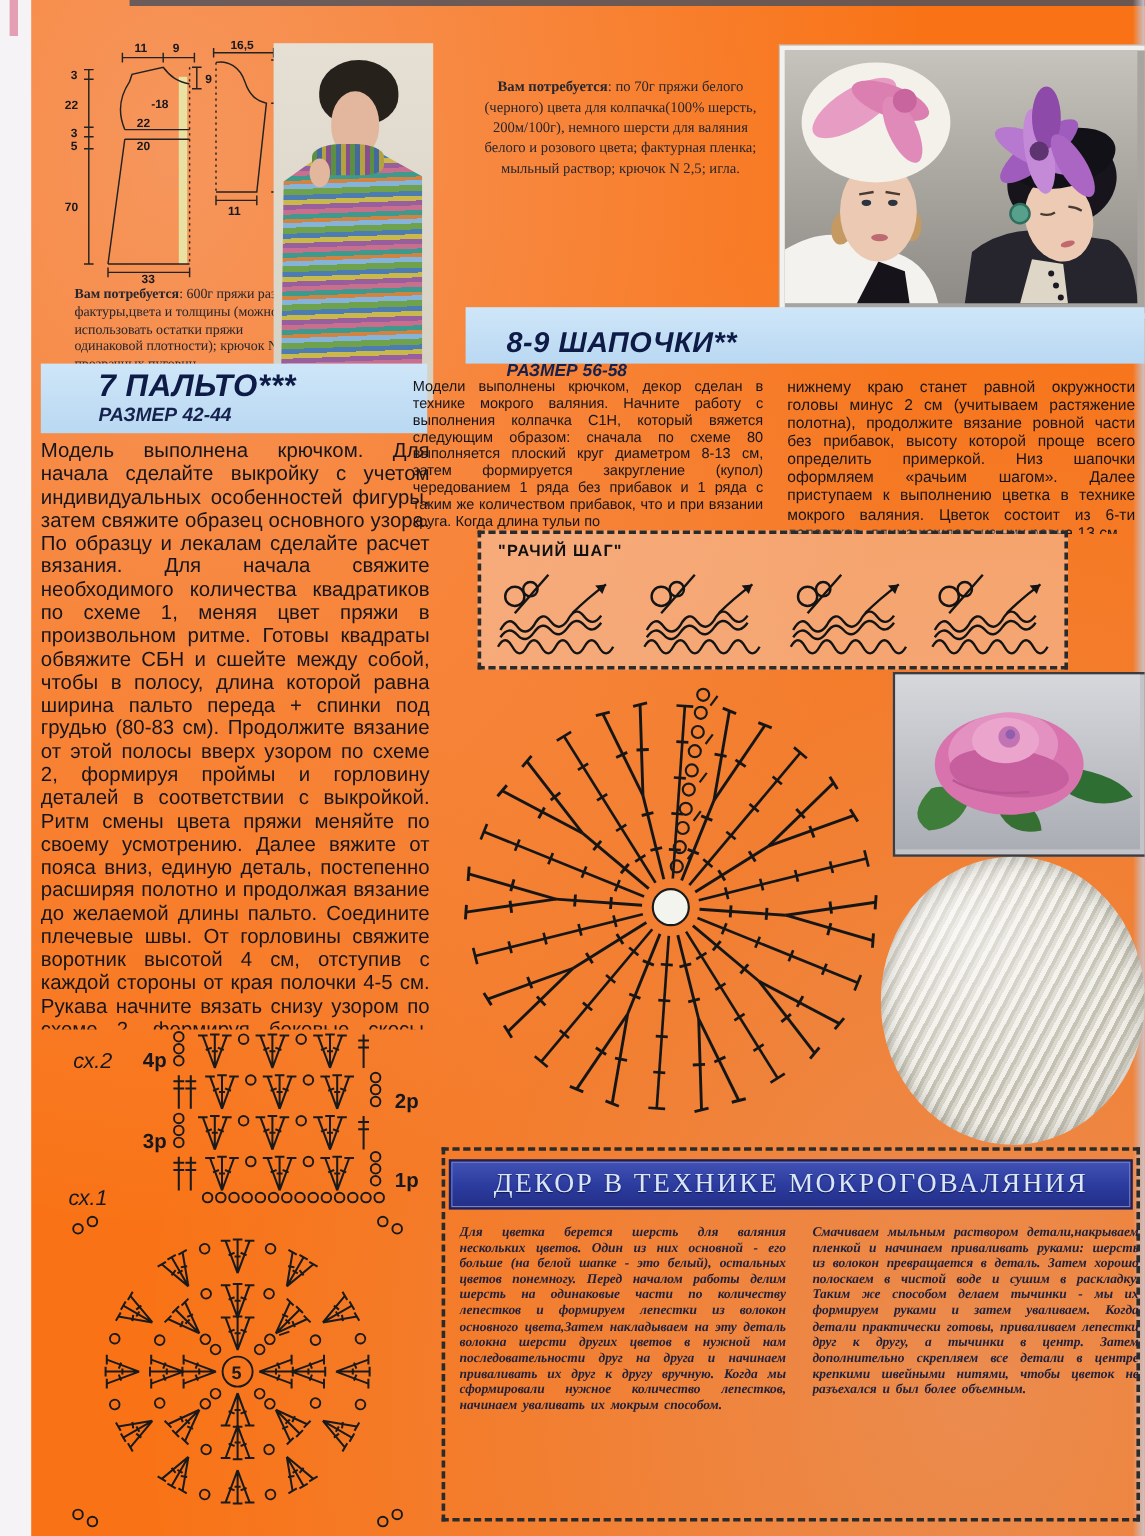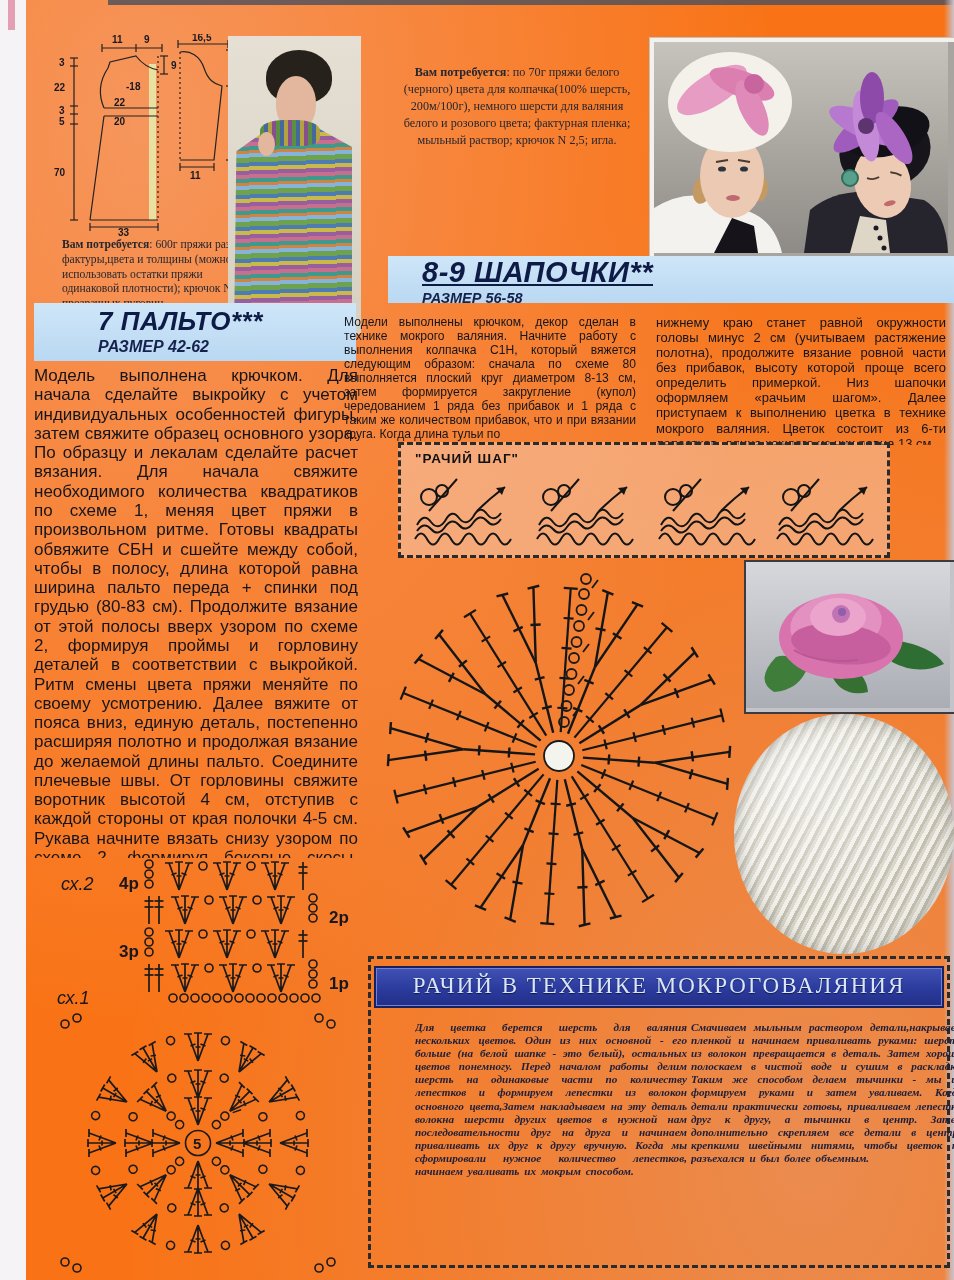--- a/index.html
+++ b/index.html
@@ -36,46 +36,46 @@
         background:radial-gradient(circle at 30% 25%,rgba(255,255,255,.55),transparent 60%),
           repeating-linear-gradient(118deg,#d8d5ca 0 3px,#f1efe8 3px 7px,#c2bfb2 7px 10px),
           repeating-linear-gradient(28deg,rgba(255,255,255,.5) 0 2px,transparent 2px 9px),#e6e3da;
         box-shadow:inset 0 0 18px rgba(90,90,80,.35);}
   
   .materials{font-family:"Liberation Serif",serif;color:#26262e;}
   .materials b{font-weight:bold;}
   .materials1{left:62px;top:238px;width:190px;font-size:11.6px;line-height:1.28;text-align:left;}
   .materials2{left:400px;top:64px;width:234px;font-size:12.2px;line-height:1.4;text-align:center;}
   .band{background:linear-gradient(180deg,#cfe6f8,#b9d8f2);}
-  .band1{left:34px;top:303px;width:322px;height:58px;padding-left:64px;box-sizing:border-box;}
+  .band1{left:34px;top:303px;width:322px;height:58px;padding-left:48px;box-sizing:border-box;}
   .band2{left:388px;top:256px;width:566px;height:47px;padding-left:34px;box-sizing:border-box;}
   .sec-title{font-weight:bold;font-style:italic;color:#0e1b46;font-size:26px;letter-spacing:.5px;
         margin-top:3px;}
   .sec-size{font-weight:bold;font-style:italic;color:#15224e;font-size:16px;margin-top:1px;}
-  .band2 .sec-title{font-size:29px;margin-top:0;text-decoration:underline;}
+  .band2 .sec-title{font-size:24px;margin-top:16px;}
   .band2 .sec-size{font-size:14.5px;}
   .bodycol{font-size:17px;line-height:1.135;text-align:justify;color:#15151b;}
   .col-main{left:34px;top:366px;width:324px;height:492px;overflow:hidden;}
   .col-mid{left:344px;top:315px;width:292px;height:130px;overflow:hidden;font-size:12.1px;line-height:1.16;}
   .col-right{left:656px;top:315px;width:290px;height:130px;overflow:hidden;font-size:13px;line-height:1.16;}
   
   .crab-box{left:398px;top:442px;width:492px;height:116px;border:3px dashed #2b2b2b;box-sizing:border-box;
         background:rgba(245,243,247,.35);}
   .crab-label{position:absolute;left:14px;top:6px;font-weight:bold;font-size:13.5px;letter-spacing:1px;color:#111;}
   
   .decor-box{left:368px;top:956px;width:582px;height:312px;border:3px dashed #2b2b2b;box-sizing:border-box;}
   .decor-banner{position:absolute;left:3px;top:7px;right:3px;height:42px;
         background:linear-gradient(180deg,#4152b4 0%,#2b3a9d 55%,#232f87 100%);
         border:2px solid #18205e;box-shadow:inset 0 0 0 1px #6f83d6;box-sizing:border-box;
         font-family:"Liberation Serif",serif;font-size:23px;letter-spacing:2px;color:#d8e5fa;
         text-align:center;line-height:36px;text-shadow:0 1px 1px #101845;}
   .decor-col{position:absolute;top:62px;width:272px;height:240px;overflow:hidden;
         font-family:"Liberation Serif",serif;font-style:italic;font-size:11.2px;line-height:1.17;
-        text-align:justify;color:#20203a;word-spacing:2px;font-weight:600;margin-left:32px;}
-  .decor-col1{left:12px;} .decor-col2{left:288px;}
+        text-align:justify;color:#20203a;word-spacing:2px;font-weight:600;}
+  .decor-col1{left:12px;} .decor-col2{left:306px;}
   svg text{font-family:"Liberation Sans",sans-serif;}
   .num{font-size:10px;font-weight:bold;fill:#18181e;}
   .schlabel{font-size:18px;font-style:italic;fill:#17171d;}
   .rowlabel{font-size:17px;font-weight:bold;fill:#17171d;}
 </style>
 </head>
 <body>
 
 <div class="page">
   <div class="edge-left abs"></div>
@@ -192,21 +192,21 @@
   <div class="abs coat-photo">
     <div class="coat-hair"></div>
     <div class="coat-face"></div>
     <div class="coat-body"></div>
     <div class="coat-collar"></div>
     <div class="coat-hand"></div>
   </div>
 
   <div class="abs band band1">
     <div class="sec-title">7 ПАЛЬТО***</div>
-    <div class="sec-size">РАЗМЕР 42-62</div>
+    <div class="sec-size">РАЗМЕР 42-44</div>
   </div>
 
   <div class="abs bodycol col-main">Модель выполнена крючком. Для начала сделайте выкройку с учетом индивидуальных особенностей фигуры, затем свяжите образец основного узора. По образцу и лекалам сделайте расчет вязания. Для начала свяжите необходимого количества квадратиков по схеме 1, меняя цвет пряжи в произвольном ритме. Готовы квадраты обвяжите СБН и сшейте между собой, чтобы в полосу, длина которой равна ширина пальто переда + спинки под грудью (80-83 см). Продолжите вязание от этой полосы вверх узором по схеме 2, формируя проймы и горловину деталей в соответствии с выкройкой. Ритм смены цвета пряжи меняйте по своему усмотрению. Далее вяжите от пояса вниз, единую деталь, постепенно расширяя полотно и продолжая вязание до желаемой длины пальто. Соедините плечевые швы. От горловины свяжите воротник высотой 4 см, отступив с каждой стороны от края полочки 4-5 см. Рукава начните вязать снизу узором по схеме 2, формируя боковые скосы, проймы и окат строго по выкройке. Вшейте рукава. Свяжите планки следующим образом: вдоль бортов полочек и низа пальто свяжите полотно высотой 3 см основным узором по схеме 2. Уголки формируйте так же как в квадрате (сх. 1). Затем несколько рядов сделайте СБН, при этом на правой планке не забудьте сделать отверстия для пуговиц. Завершите оформление планок обвязкой. Обвязку выполняйте узором пряжей двух цветов. 1-й ряд: вяжется пряжей цвета № 1: СБН. 2-й ряд: СБН, 4 ВП, СБН в 4-ю петлю, т.е. СБН предыдущего ряда; 3-й ряд: вяжется пряжей цвета № 2: СБН в третью петлю от начала рапорта в первом ряду, - т.е. это средний СБН под «арочкой» из ВП ряда № 2 («арочку» при этом оставить впереди вязания), 4 ВП, СБН в средний СБН под следующей «арочкой» из ВП ряда № 2 («арочку» при этом оставить позади вязания). Воротник оформите несколькими рядами СБН, затем обвязкой, ритм смены цвета пряжи д.б. как на планке. Низ рукавов так же оформите обвязкой.</div>
 
   <svg class="abs" style="left:33px;top:856px" width="335" height="152" viewBox="0 0 335 152">
     <text class="schlabel" x="28" y="34">сх.2</text>
     <text class="rowlabel" x="86" y="33">4р</text>
     <text class="rowlabel" x="86" y="101">3р</text>
     <text class="rowlabel" x="296" y="67">2р</text>
     <text class="rowlabel" x="296" y="133">1р</text>
@@ -684,17 +684,17 @@
         <circle cx="95" cy="52" r="9" fill="#c273b4"></circle>
           <circle cx="96" cy="50" r="4" fill="#8f5fae"></circle>
         <path d="M48,88 Q70,102 112,98" stroke="#b85793" stroke-width="2" fill="none"></path>
       </g>
     </svg>
   </div>
 
   <div class="abs knit-circle"></div>
 
   <div class="abs decor-box">
-    <div class="decor-banner">РАЧИЙ В ТЕХНИКЕ МОКРОГОВАЛЯНИЯ</div>
+    <div class="decor-banner">ДЕКОР В ТЕХНИКЕ МОКРОГОВАЛЯНИЯ</div>
     <div class="decor-col decor-col1">Для цветка берется шерсть для валяния нескольких цветов. Один из них основной - его больше (на белой шапке - это белый), остальных цветов понемногу. Перед началом работы делим шерсть на одинаковые части по количеству лепестков и формируем лепестки из волокон основного цвета,Затем накладываем на эту деталь волокна шерсти других цветов в нужной нам последовательности друг на друга и начинаем приваливать их друг к другу вручную. Когда мы сформировали нужное количество лепестков, начинаем уваливать их мокрым способом.</div>
     <div class="decor-col decor-col2">Смачиваем мыльным раствором детали,накрываем пленкой и начинаем приваливать руками: шерсть из волокон превращается в деталь. Затем хорошо полоскаем в чистой воде и сушим в раскладку. Таким же способом делаем тычинки - мы их формируем руками и затем уваливаем. Когда детали практически готовы, приваливаем лепестки друг к другу, а тычинки в центр. Затем дополнительно скрепляем все детали в центре крепкими швейными нитями, чтобы цветок не разъехался и был более объемным.</div>
   </div>
 </div>
 
 </body></html>

